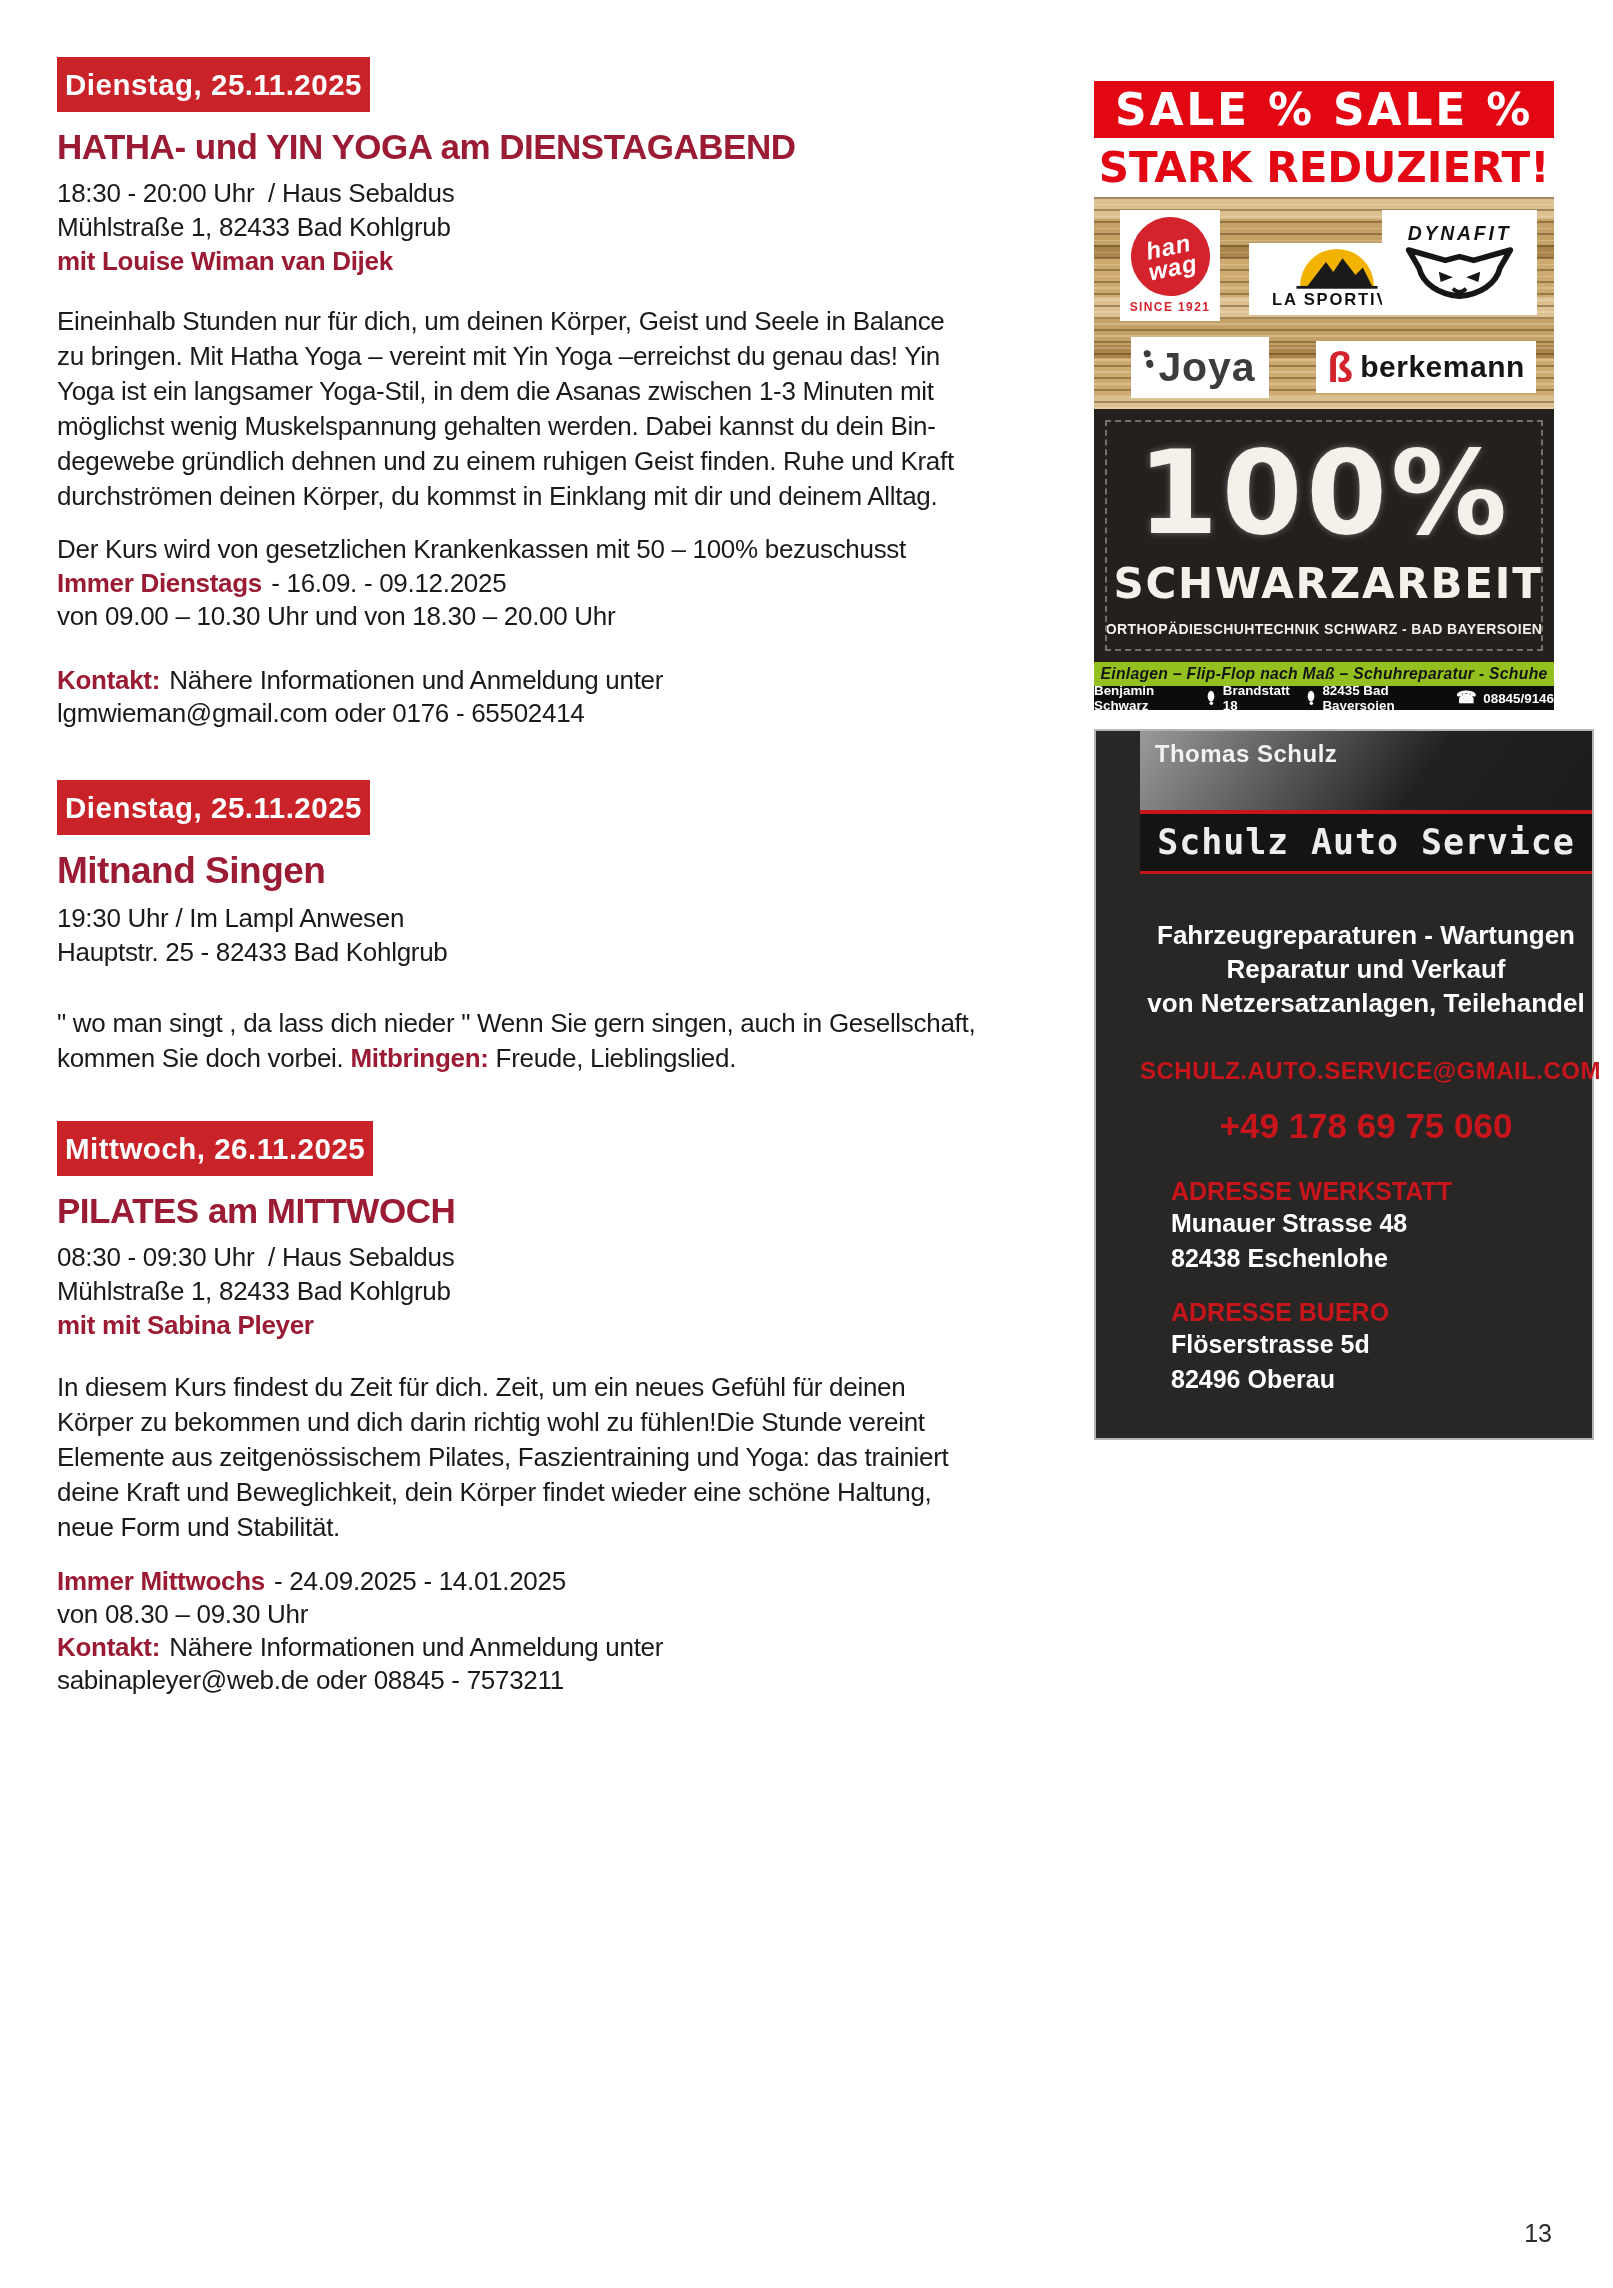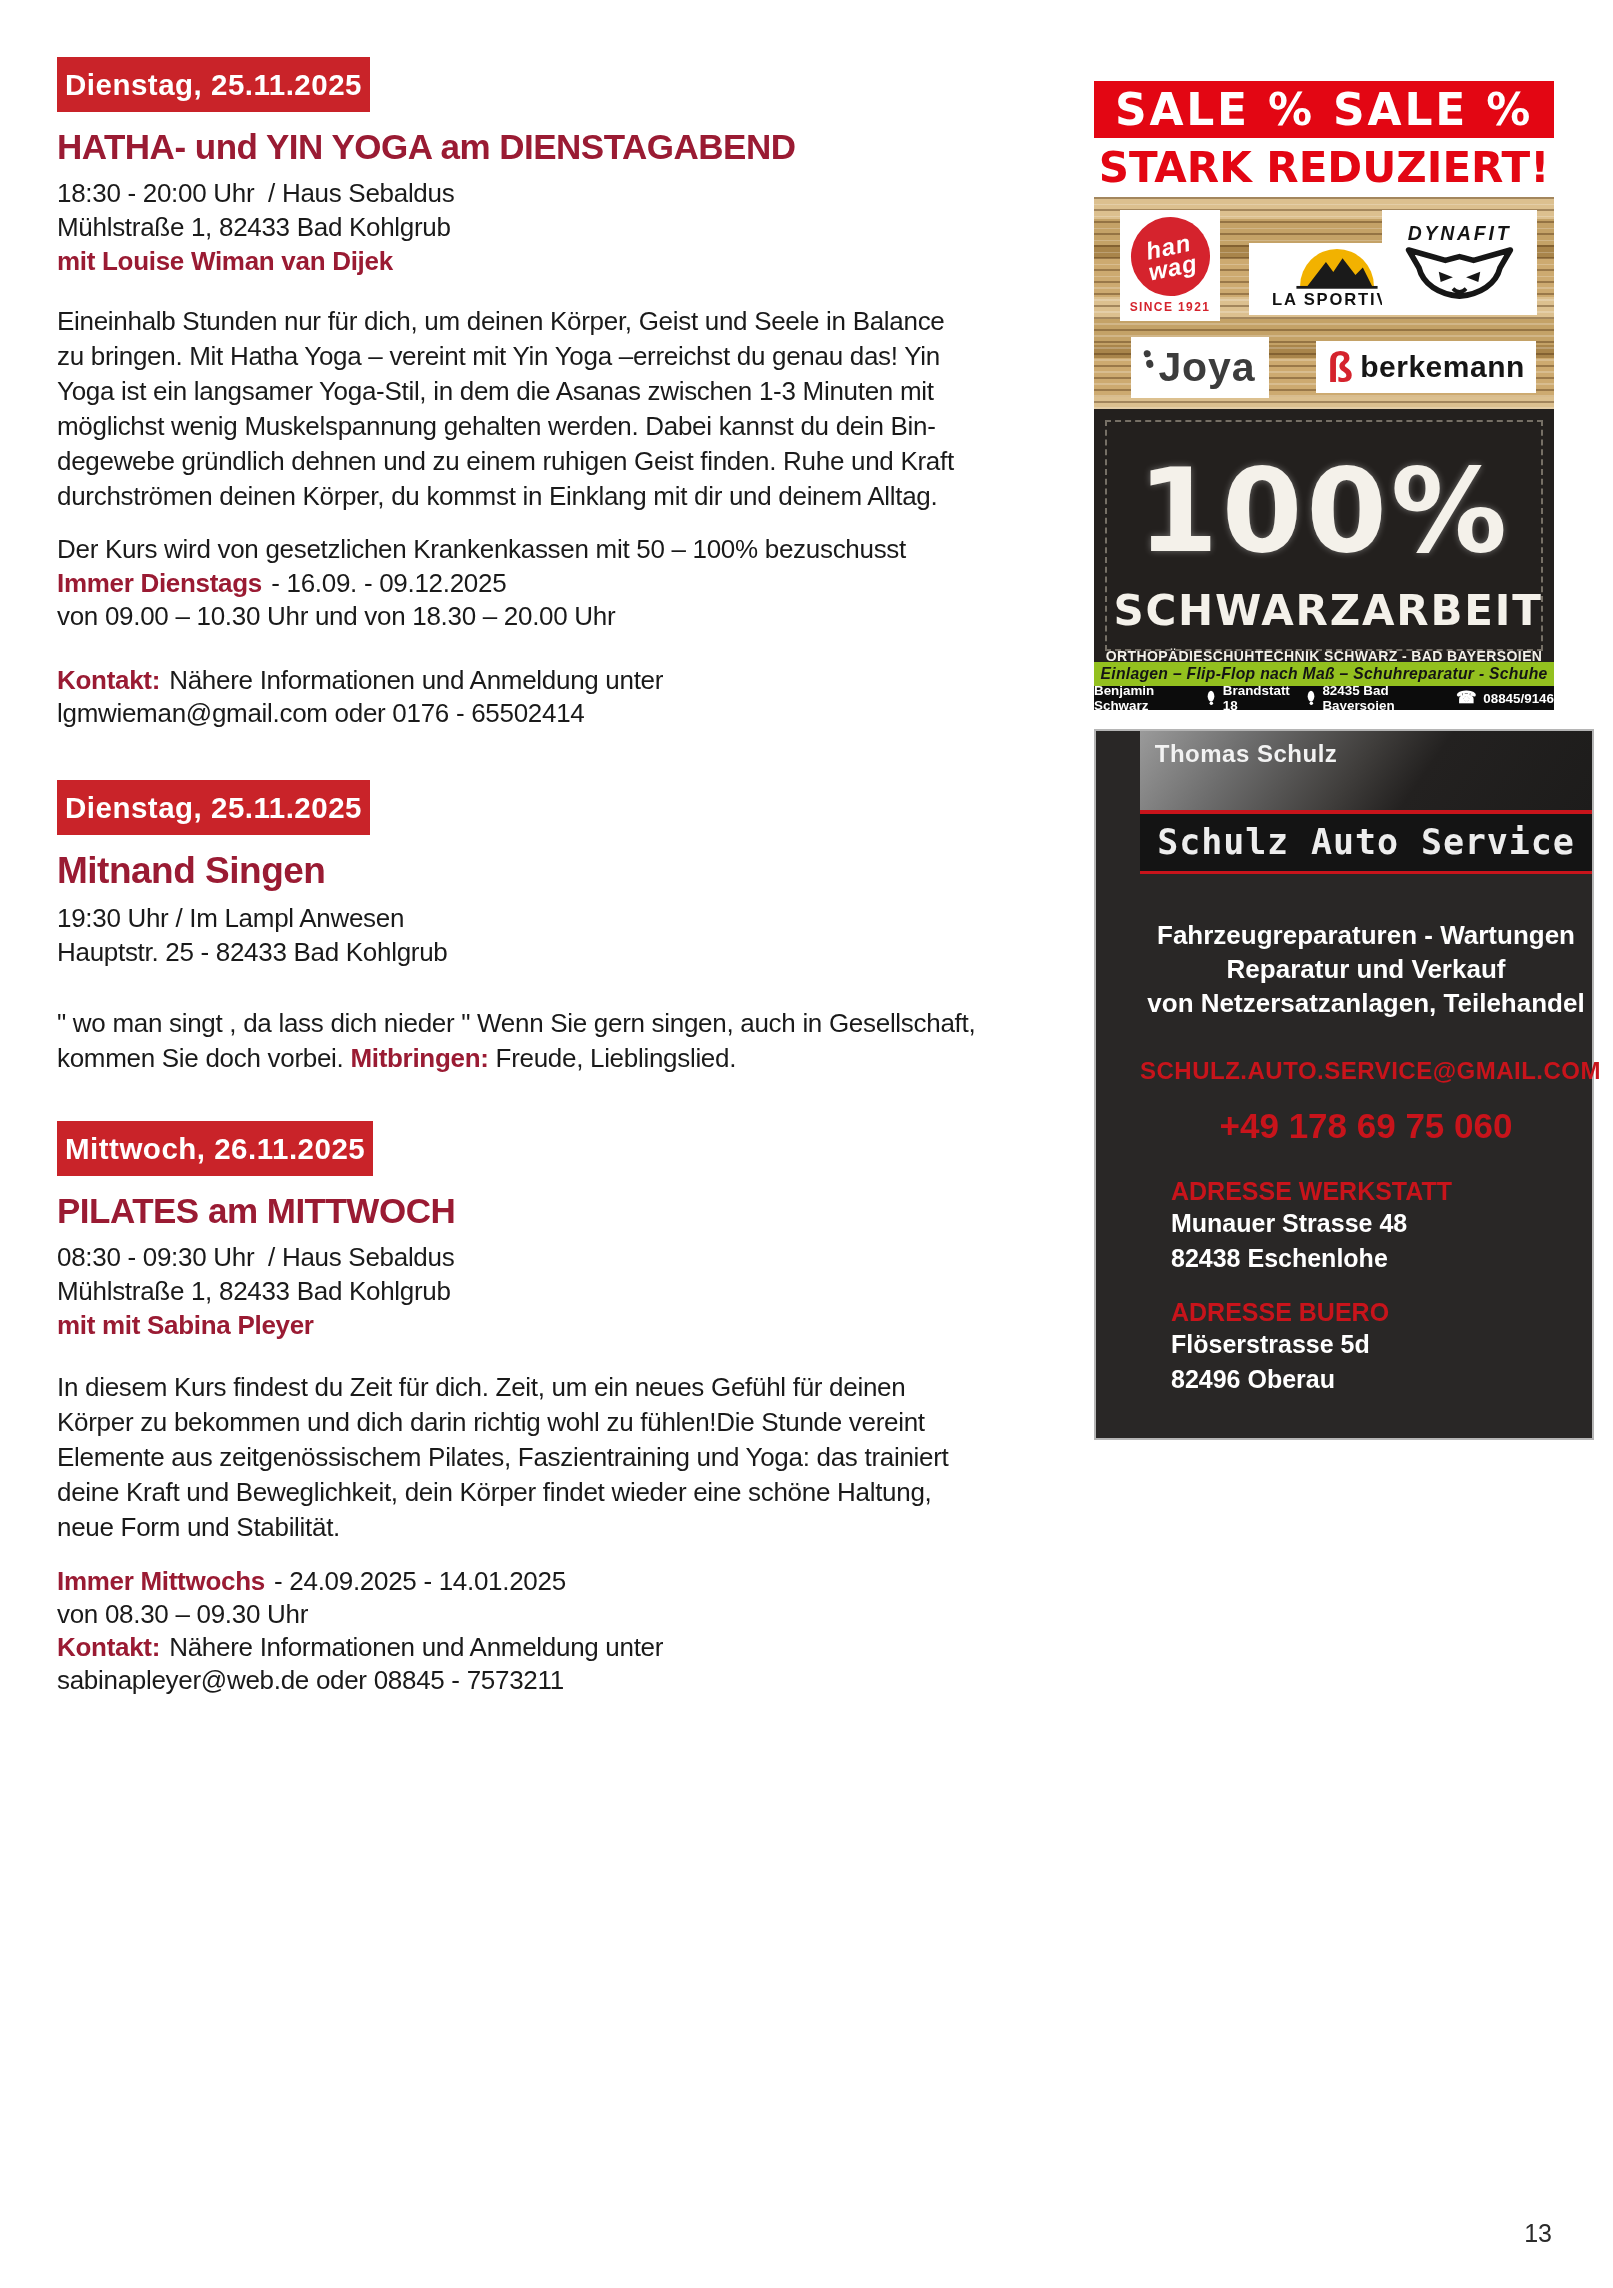--- a/index.html
+++ b/index.html
@@ -48,24 +48,24 @@
   .dyn-word{font-style:italic;font-weight:bold;font-size:19.4px;letter-spacing:2.8px;color:#141414;}
   .joya{left:37px;top:140px;width:138px;height:61px;flex-direction:row;}
   .joya-dots{display:flex;flex-direction:column;gap:2.8px;margin:-16.6px 6.5px 0 0;transform:rotate(-14deg);}
   .joya-dots i{width:7.4px;height:7.4px;border-radius:50%;background:#3c3c3c;}
   .joya-word{font-size:41px;font-weight:bold;color:#3c3c3c;letter-spacing:0.9px;}
   .berkemann{left:222px;top:144px;width:220px;height:52px;flex-direction:row;gap:7.4px;}
   .berk-mark{color:#d5232d;font-size:42px;font-weight:bold;line-height:37px;}
   .berk-word{color:#161616;font-size:30px;font-weight:bold;letter-spacing:0.5px;}
   .chalk{position:relative;height:253px;background:#23201e;color:#f4f1ea;text-align:center;}
   .chalk-frame{position:absolute;inset:11px;border:2.8px dashed #767066;}
-  .pct{padding-top:44px;font-size:116px;line-height:1;font-weight:bold;
+  .pct{padding-top:26px;font-size:116px;line-height:1;font-weight:bold;
        font-family:"DejaVu Sans",sans-serif;letter-spacing:3.7px;
        text-shadow:0 0 7.4px rgba(255,255,255,.35);}
-  .schwarz{margin-top:17px;font-size:42px;font-weight:bold;letter-spacing:1.8px;
+  .schwarz{margin-top:8px;font-size:42px;font-weight:bold;letter-spacing:1.8px;
        font-family:"DejaVu Sans",sans-serif;padding-left:8px;}
   .ortho{margin-top:13px;font-size:14px;font-weight:bold;letter-spacing:0.4px;}
   .greenbar{height:24px;background:#93c01f;display:flex;align-items:center;justify-content:center;
        color:#141414;font-size:15.7px;font-weight:bold;font-style:italic;letter-spacing:0.3px;}
   .salefoot{height:24px;background:#0c0c0c;color:#fff;display:flex;align-items:center;
        justify-content:center;gap:6.5px;font-size:13.4px;font-weight:bold;}
   .foot-ico svg{display:block;}
   .tel-ico{font-size:16.6px;line-height:1;}
 
   

